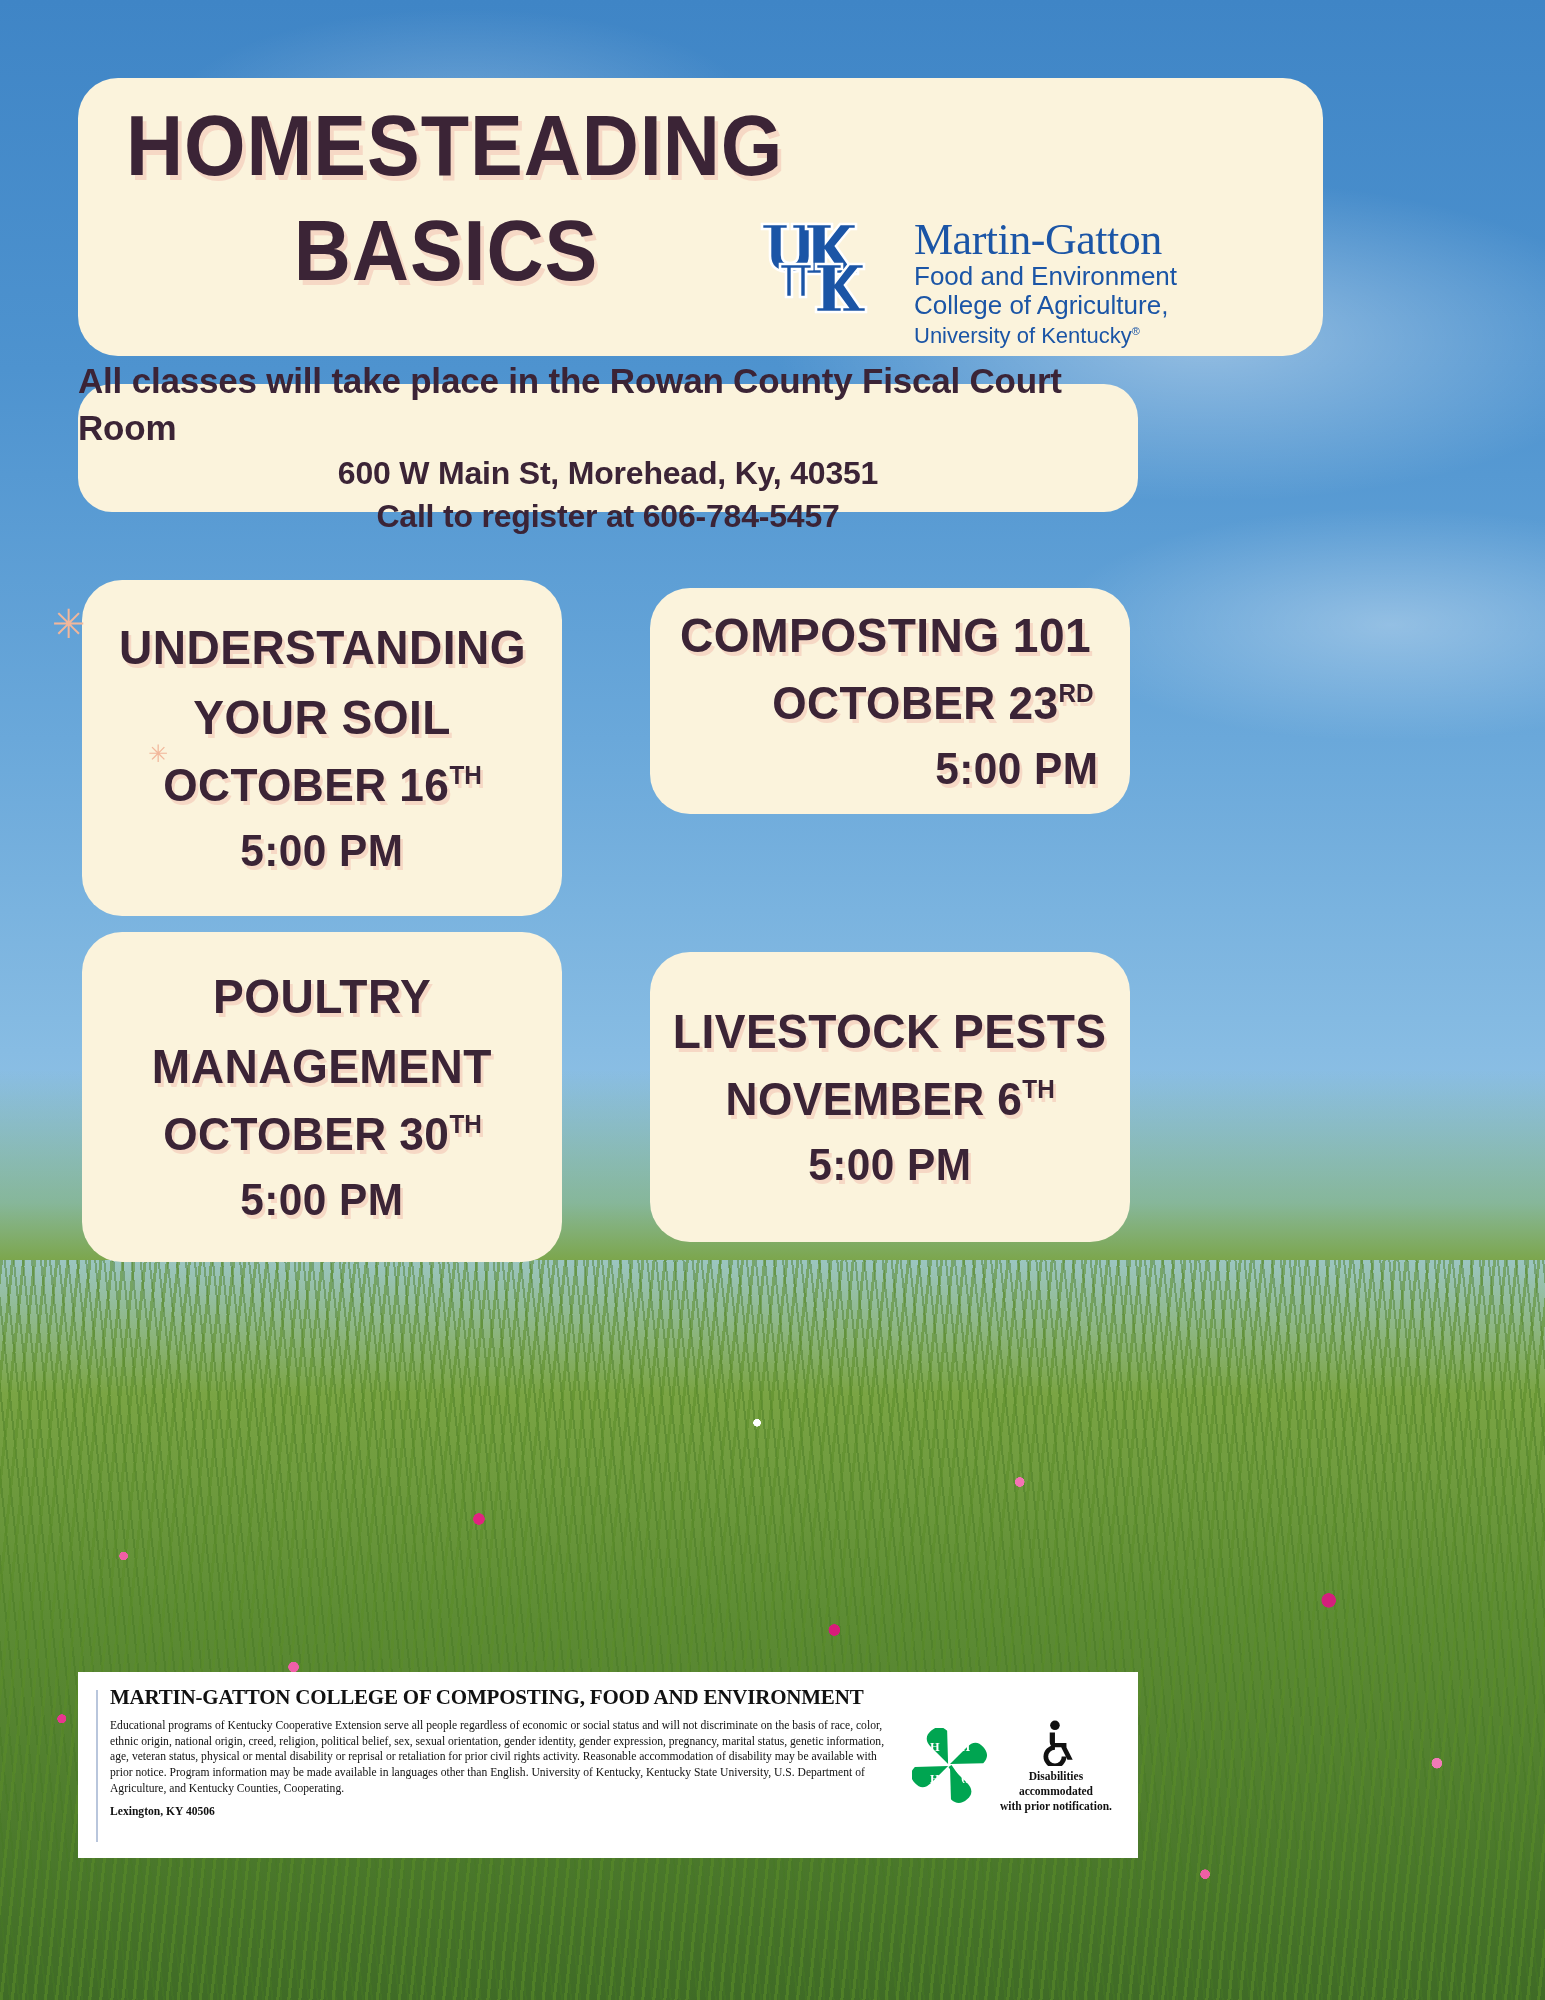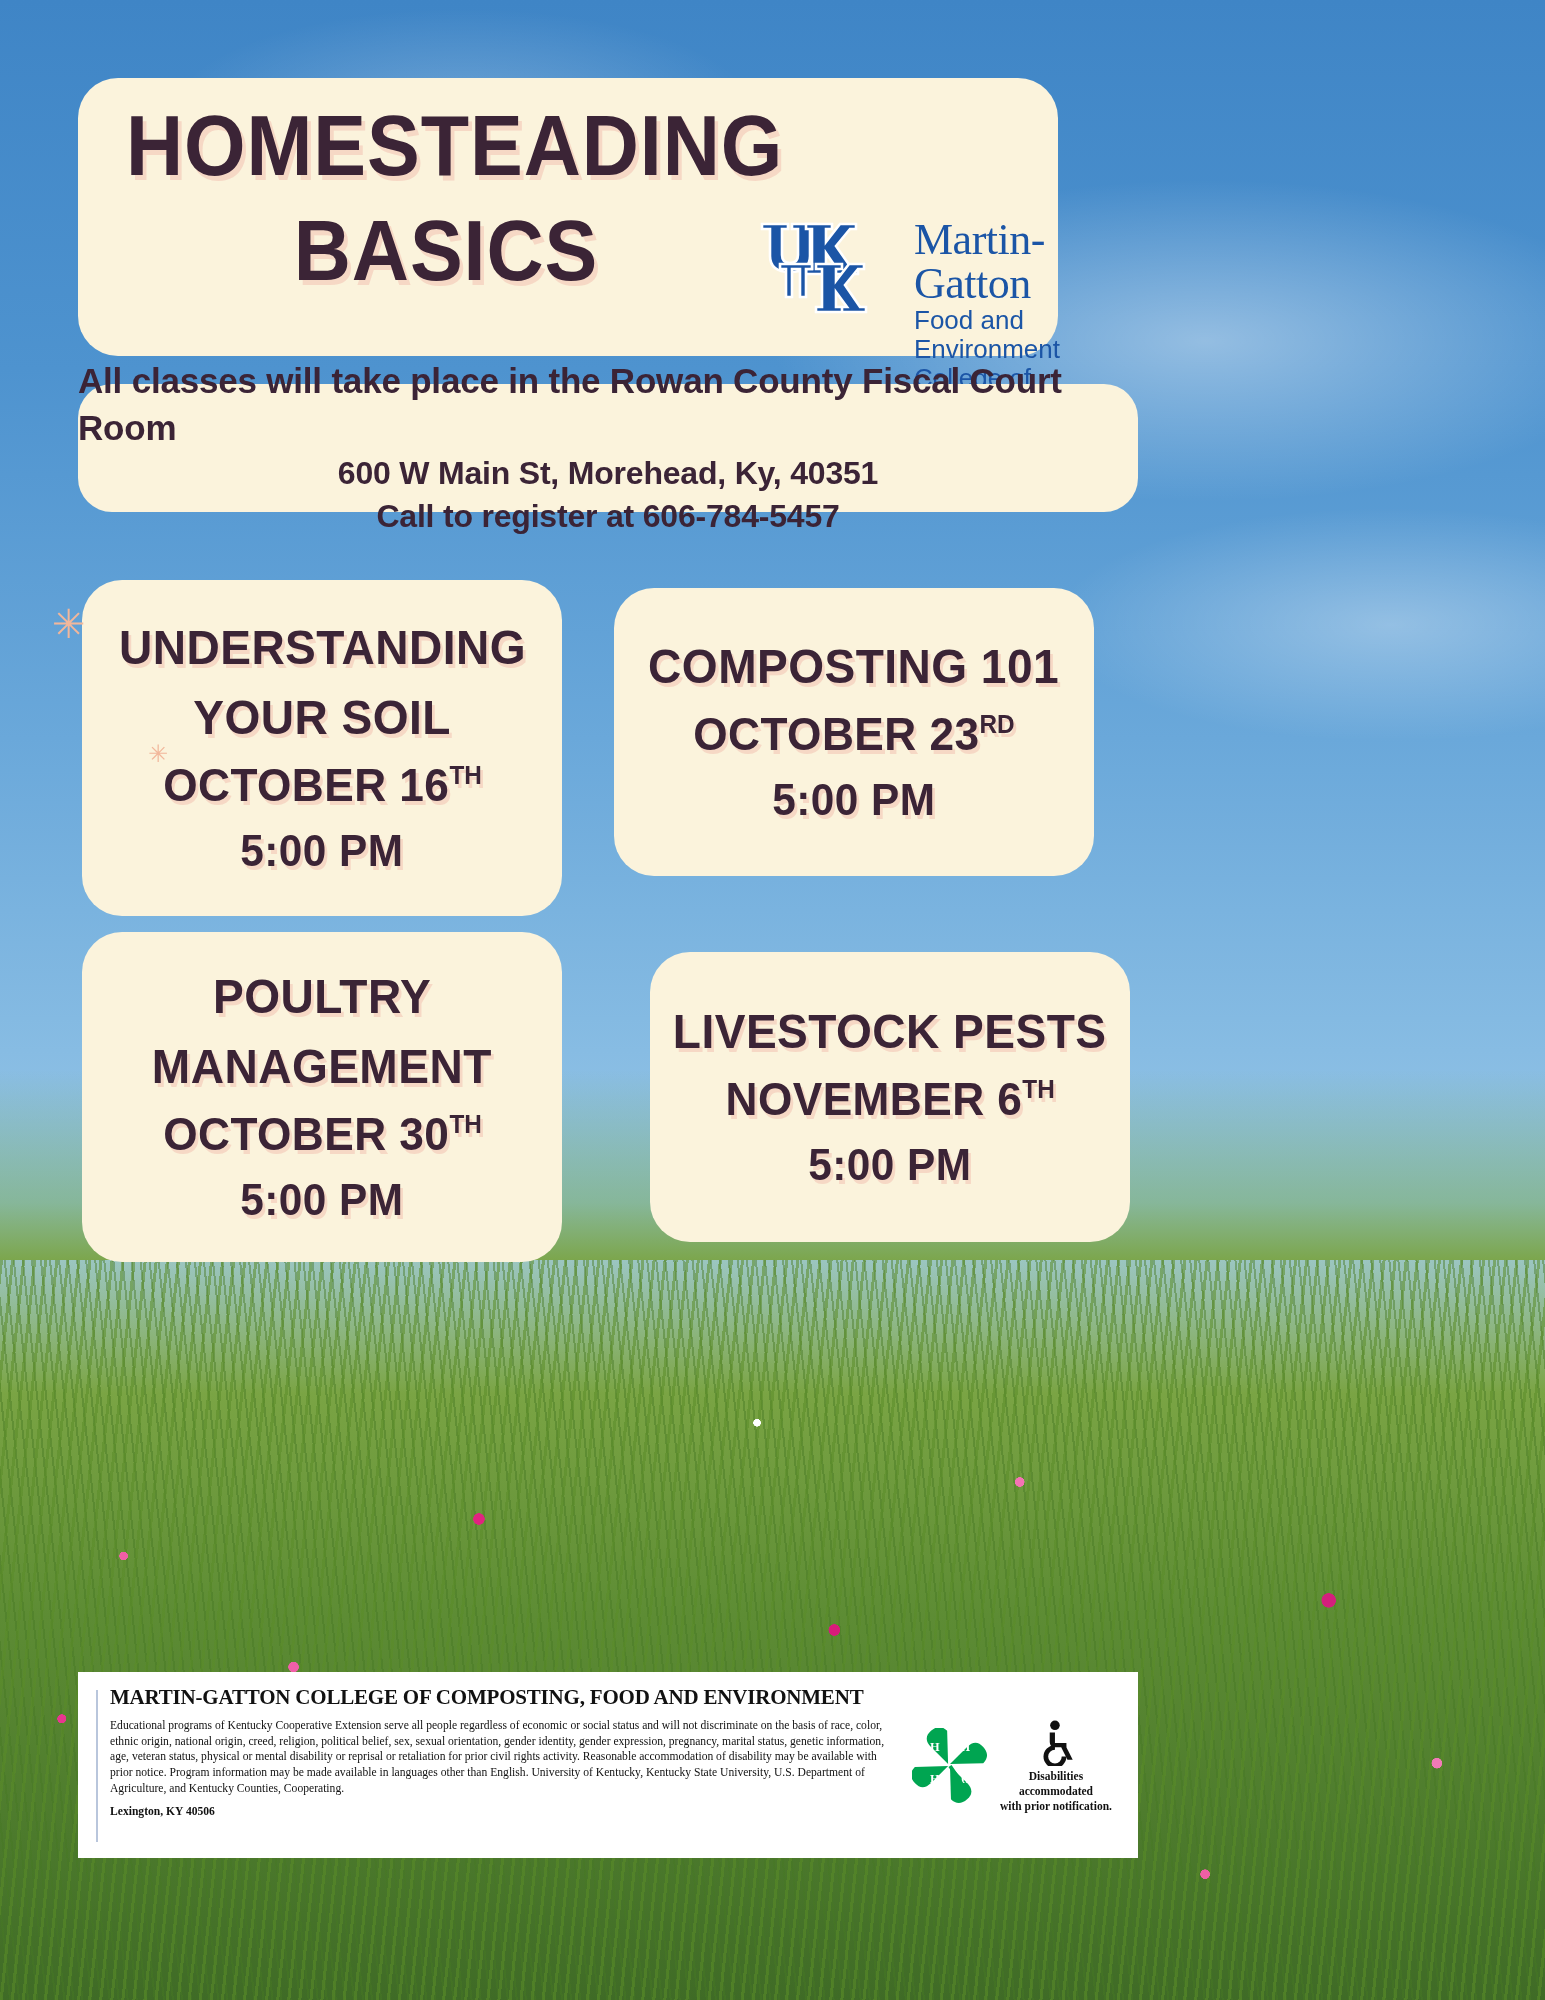--- a/index.html
+++ b/index.html
@@ -51,21 +51,21 @@
 
   
   .panel {
     position:absolute;
     background:#fbf3dc;
     border-radius:34px;
     z-index:3;
   }
 
   
-  #header-panel { left:78px; top:78px; width:980px; height:278px; border-radius:40px; }
+  #header-panel { left:78px; top:78px; width:1245px; height:278px; border-radius:40px; }
   .title-wrap { position:absolute; left:48px; top:22px; width:640px; }
   .poster-title {
     font-family:"Liberation Sans", sans-serif;
     font-weight:bold;
     font-size:86px;
     line-height:1.06;
     letter-spacing:1px;
     color:#3b2436;
     text-transform:uppercase;
     transform:scaleX(0.92);
@@ -127,21 +127,21 @@
     text-shadow:3px 4px 0 rgba(246,214,195,.95);
     transform:scaleX(0.94);
     white-space:nowrap;
   }
   .ev-title { font-size:49px; }
   .ev-date  { font-size:47px; }
   .ev-time  { font-size:45px; }
   .ev-line sup { font-size:0.55em; vertical-align:super; letter-spacing:0; }
 
   #card-soil      { left:82px;  top:580px;  width:480px;  height:336px; }
-  #card-compost   { left:614px; top:588px;  width:480px;  height:288px; }
+  #card-compost   { left:650px; top:588px;  width:480px;  height:226px;align-items:flex-end; }
   #card-poultry   { left:82px;  top:932px;  width:480px;  height:330px; }
   #card-livestock { left:650px; top:952px;  width:480px;  height:290px; }
 
   
   .aster { position:absolute; z-index:4; color:#f2b79b; font-size:40px; line-height:1;
            font-family:"DejaVu Sans", sans-serif; }
   #aster-1 { left:52px; top:604px; }
   #aster-2 { left:148px; top:742px; font-size:24px; }
 
   

